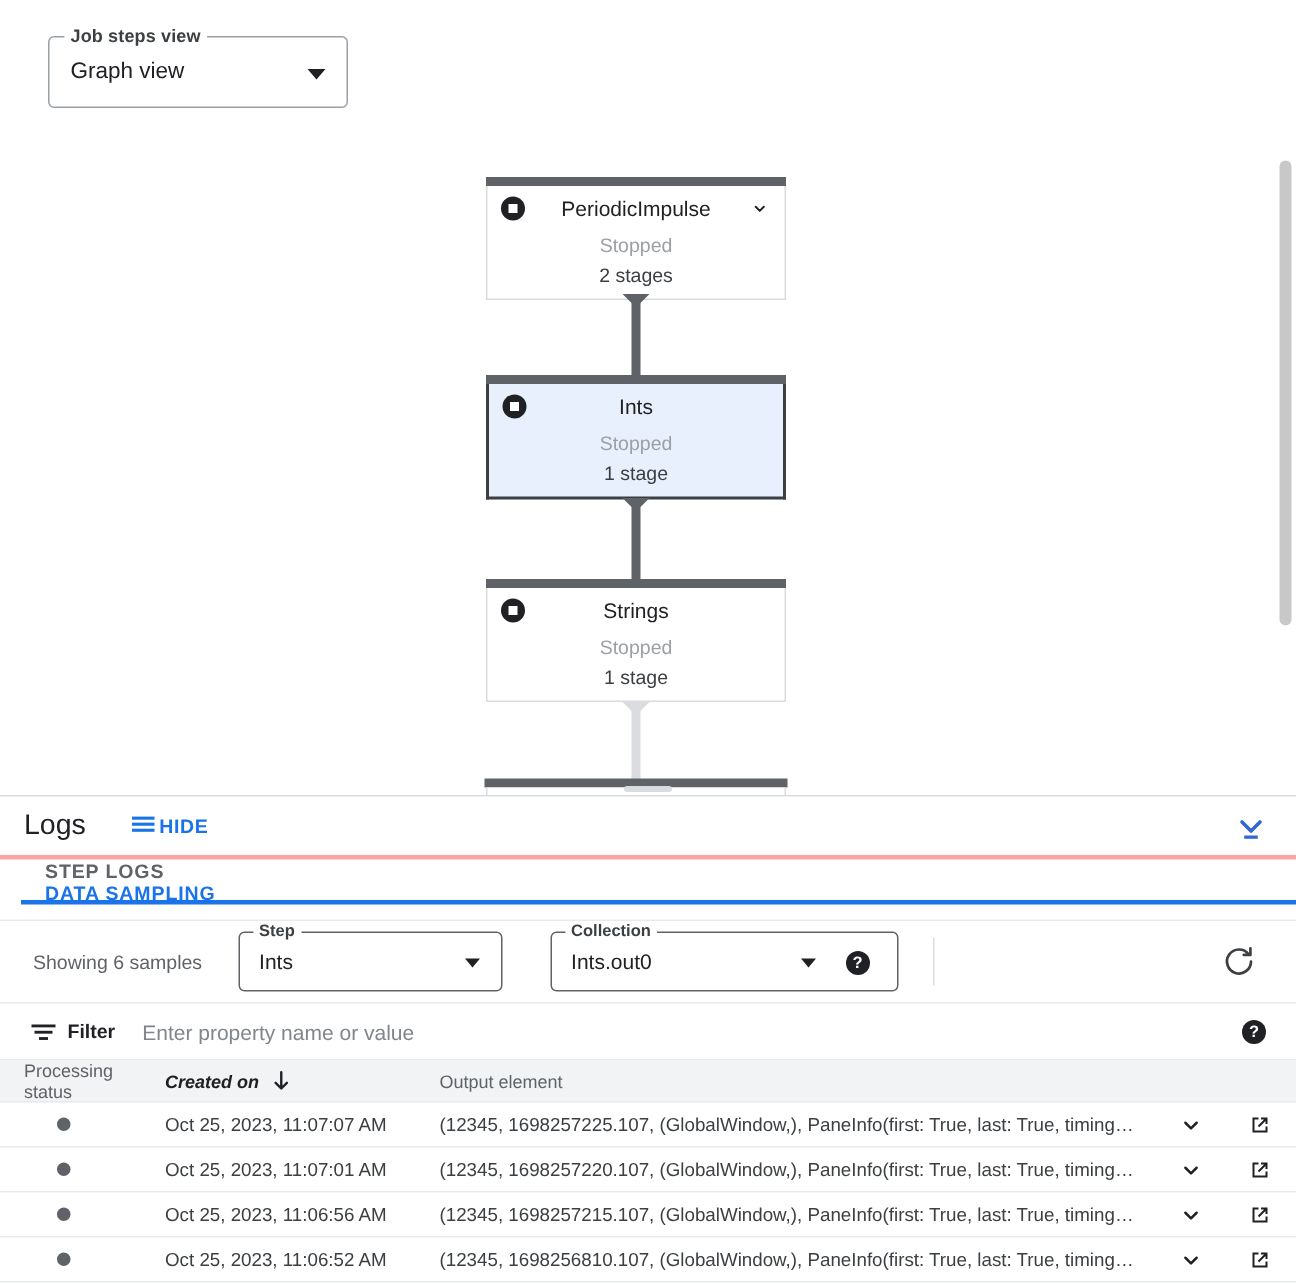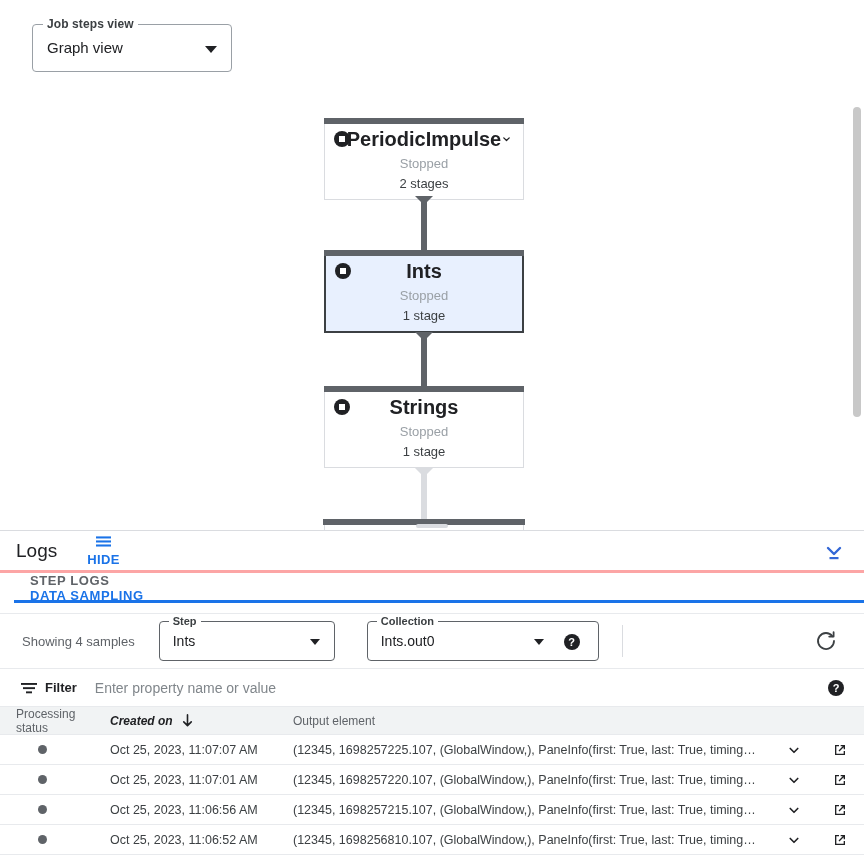--- a/index.html
+++ b/index.html
@@ -102,22 +102,22 @@
   .node.selected .node-bar { margin: 0 -2px; }
 
   .node-title-row {
     position: relative;
     height: 30px;
     display: flex;
     align-items: center;
     justify-content: center;
   }
   .node-title {
-    font-size: 20px;
-    font-weight: bold;
+    font-size: 14px;
+    font-weight: normal;
     color: #202124;
   }
   .stop-icon {
     position: absolute;
     left: 9px; top: 7px;
     width: 16px; height: 16px;
     border-radius: 50%;
     background: #202124;
     display: flex;
     align-items: center;
@@ -212,21 +212,20 @@
     gap: 2px;
     background: none;
     border: none;
     color: #1a73e8;
     font-family: "Liberation Sans", sans-serif;
     font-size: 13px;
     font-weight: bold;
     letter-spacing: .4px;
     cursor: pointer;
     padding: 0;
-    flex-direction: column;
   }
   .collapse-btn {
     position: absolute;
     right: 18px; top: 9px;
     width: 24px; height: 24px;
     border: none; background: none; cursor: pointer;
     padding: 0;
   }
 
   .tabs {
@@ -497,21 +496,21 @@
       </svg>
     </button>
   </div>
 
   <div class="tabs">
     <button class="tab">STEP LOGS</button>
     <button class="tab active">DATA SAMPLING</button>
   </div>
 
   <div class="controls-row">
-    <span class="showing-text">Showing 4 samples</span>
+    <span class="showing-text">Showing 6 samples</span>
 
     <div class="field step">
       <span class="field-legend">Step</span>
       <span class="field-value">Ints</span>
       <span class="field-arrow"></span>
     </div>
 
     <div class="field collection">
       <span class="field-legend">Collection</span>
       <span class="field-value">Ints.out0</span>

